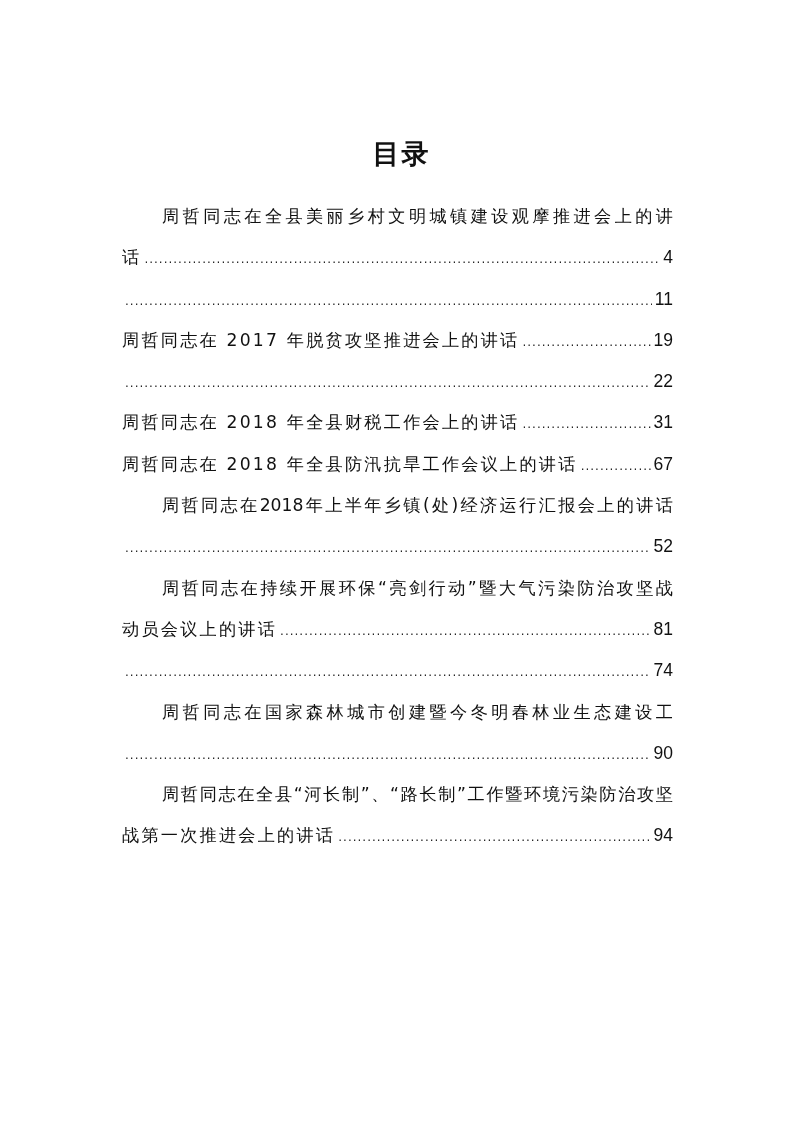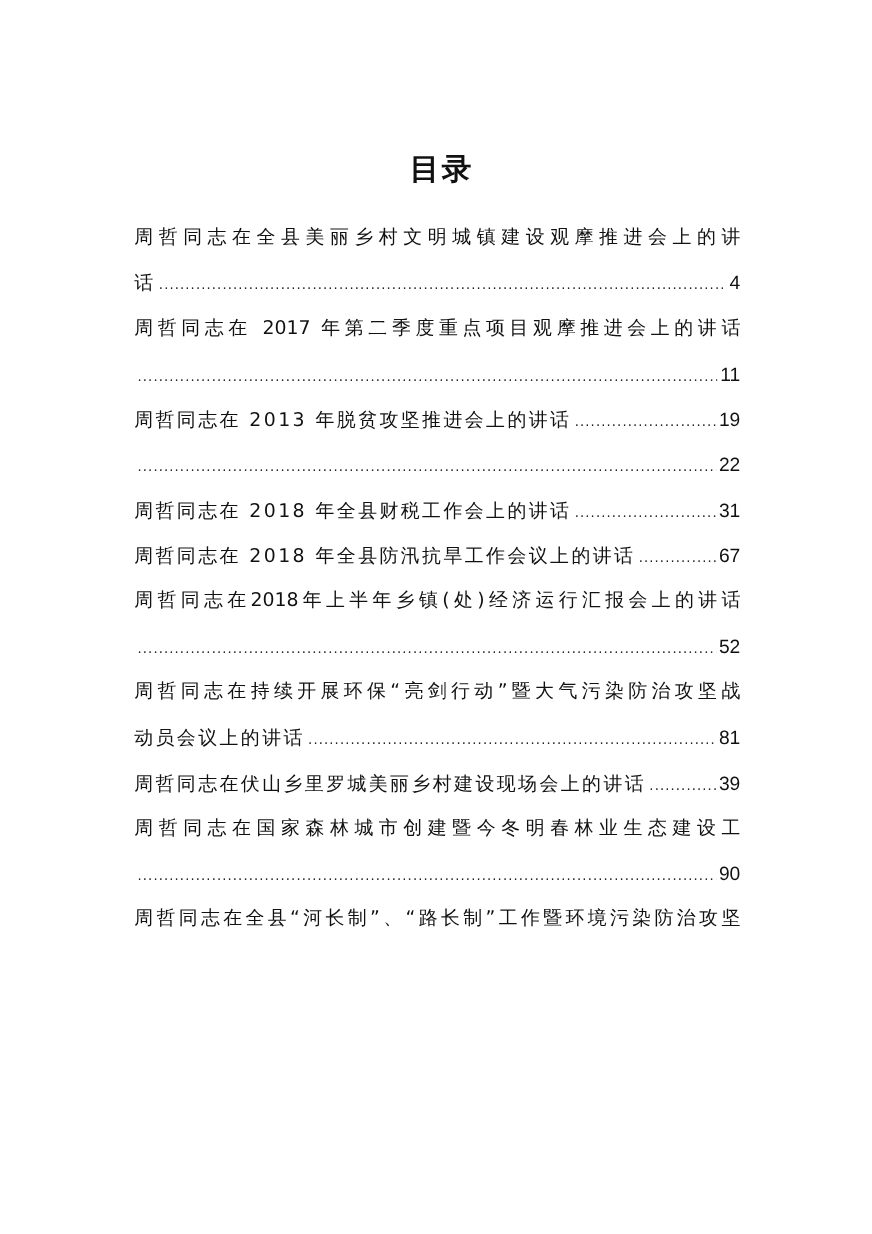--- a/index.html
+++ b/index.html
@@ -5,21 +5,21 @@
   html, body { margin: 0; padding: 0; background: #ffffff; }
   body { width: 793px; height: 1122px; position: relative; overflow: hidden;
          font-family: "DejaVu Sans", "Liberation Sans", sans-serif; color: #111; }
   .page { position: absolute; left: 0; top: 0; width: 793px; height: 1122px; background: #fff; }
   .title { position: absolute; top: 136px; left: 5px; width: 793px; text-align: center;
            font-size: 27px; font-weight: bold; letter-spacing: 2px; color: #111; }
   .toc { position: absolute; left: 122px; top: 196px; width: 551px; }
   .line { height: 41.3px; line-height: 41.3px; font-size: 17.2px; white-space: nowrap;
           display: flex; align-items: baseline; }
   .line .txt { letter-spacing: 2.2px; white-space: nowrap; }
-  .line.just .txt { letter-spacing: 0; width: 100%; text-align: justify; text-align-last: justify; }
+  .line.just .txt { letter-spacing: 0; width: 100%; text-align: justify; text-align-last: justify; margin-left: 40px; }
   .leader { flex: 1; overflow: hidden; white-space: nowrap; font-size: 12px; letter-spacing: 1px;
             margin: 0 3px; color: #222; }
   .leader::before { content: "................................................................................................................................................................................................................"; }
   .pg { font-family: "Liberation Sans", sans-serif; font-size: 17.5px; }
   .entry { display: block; text-decoration: none; color: inherit; }
 </style>
 </head>
 <body>
 
 <div class="page">
@@ -29,31 +29,28 @@
         <div class="line just">
           <span class="txt">周哲同志在全县美丽乡村文明城镇建设观摩推进会上的讲</span>
         </div>
         <div class="line">
           <span class="txt">话</span>
           <span class="leader"></span>
           <span class="pg">4</span>
         </div>
       </div>
       <div class="entry">
-        <div class="line just">
-          <span class="txt">周哲同志在 2017 年第二季度重点项目观摩推进会上的讲话</span>
-        </div>
         <div class="line">
           <span class="leader"></span>
           <span class="pg">11</span>
         </div>
       </div>
       <div class="entry">
         <div class="line">
-          <span class="txt">周哲同志在 2013 年脱贫攻坚推进会上的讲话</span>
+          <span class="txt">周哲同志在 2017 年脱贫攻坚推进会上的讲话</span>
           <span class="leader"></span>
           <span class="pg">19</span>
         </div>
       </div>
       <div class="entry">
         <div class="line">
           <span class="leader"></span>
           <span class="pg">22</span>
         </div>
       </div>
@@ -85,35 +82,39 @@
           <span class="txt">周哲同志在持续开展环保“亮剑行动”暨大气污染防治攻坚战</span>
         </div>
         <div class="line">
           <span class="txt">动员会议上的讲话</span>
           <span class="leader"></span>
           <span class="pg">81</span>
         </div>
       </div>
       <div class="entry">
         <div class="line">
-          <span class="txt">周哲同志在伏山乡里罗城美丽乡村建设现场会上的讲话</span>
           <span class="leader"></span>
-          <span class="pg">39</span>
+          <span class="pg">74</span>
         </div>
       </div>
       <div class="entry">
         <div class="line just">
           <span class="txt">周哲同志在国家森林城市创建暨今冬明春林业生态建设工</span>
         </div>
       </div>
       <div class="entry">
         <div class="line">
           <span class="leader"></span>
           <span class="pg">90</span>
         </div>
       </div>
       <div class="entry">
         <div class="line just">
           <span class="txt">周哲同志在全县“河长制”、“路长制”工作暨环境污染防治攻坚</span>
         </div>
+        <div class="line">
+          <span class="txt">战第一次推进会上的讲话</span>
+          <span class="leader"></span>
+          <span class="pg">94</span>
+        </div>
       </div>
     </div>
 </div>
 
 </body></html>

